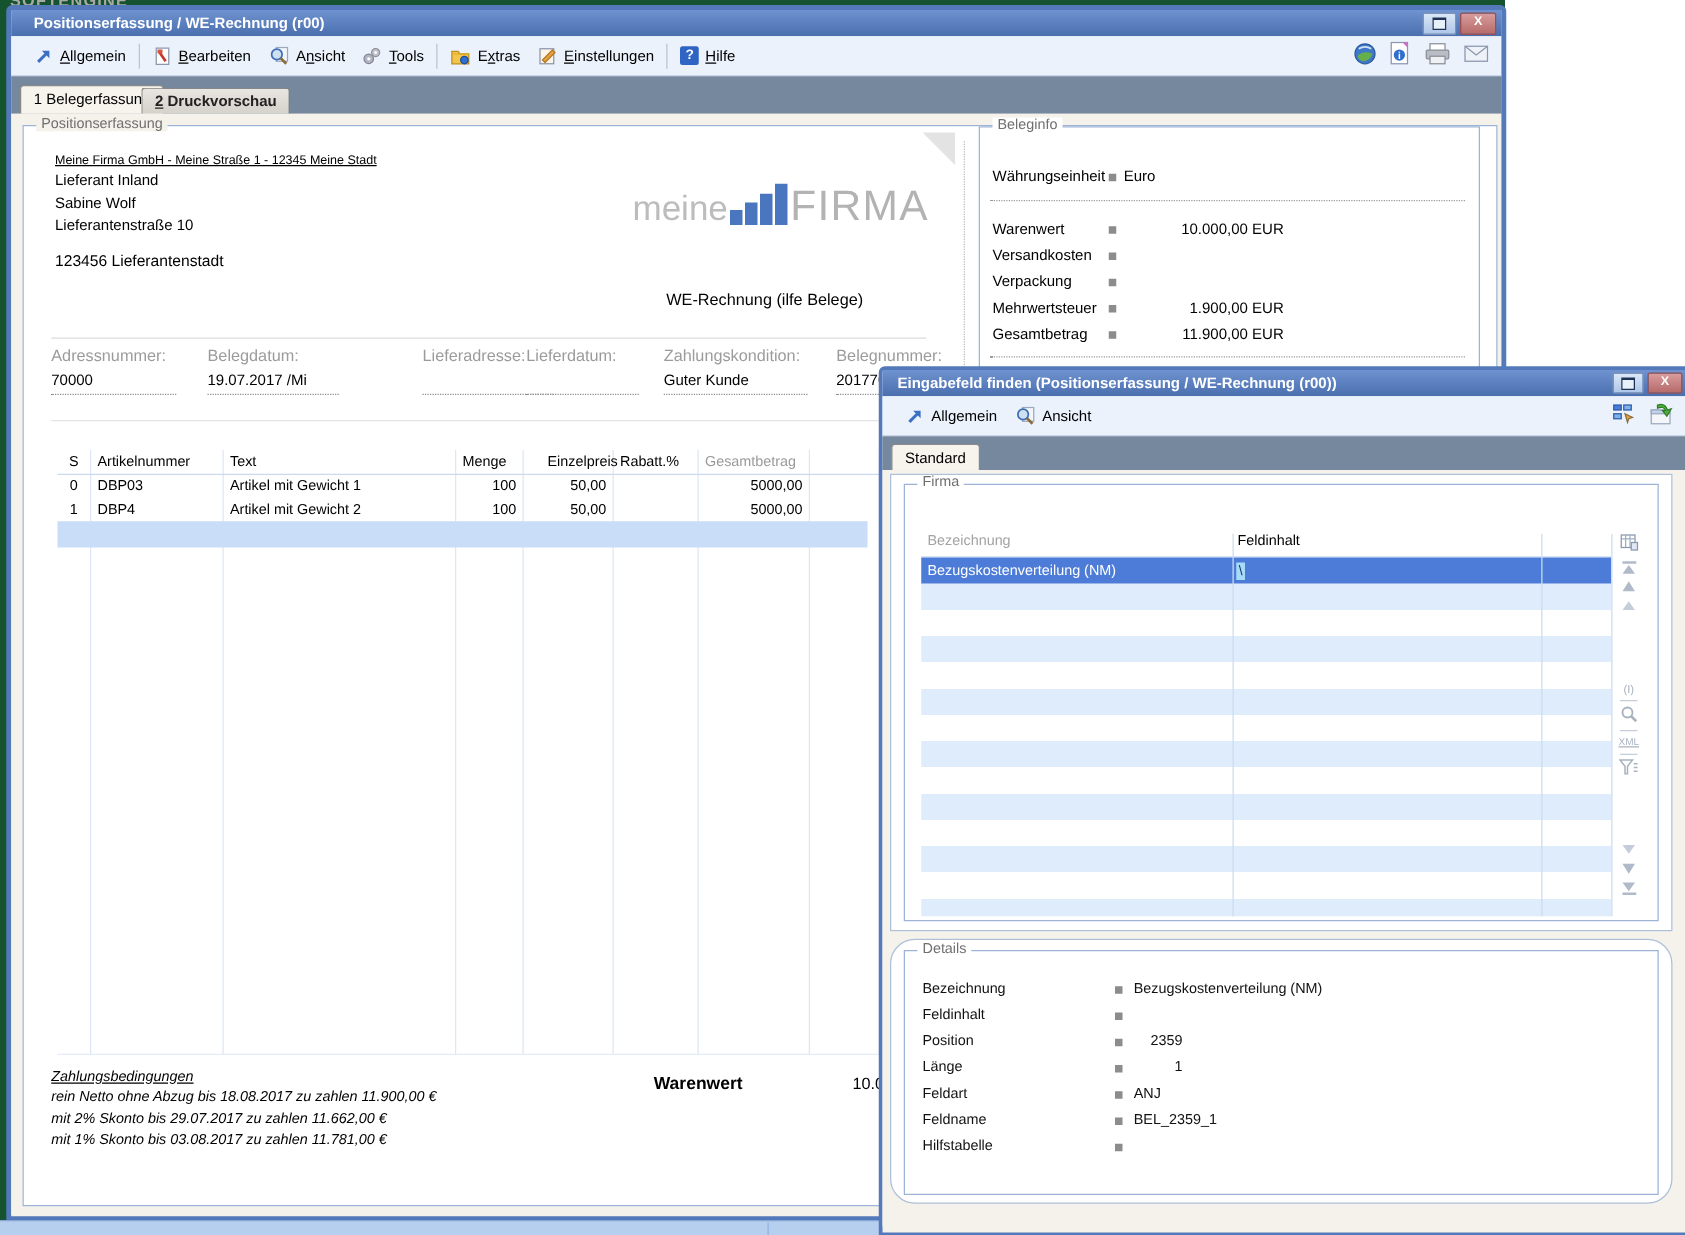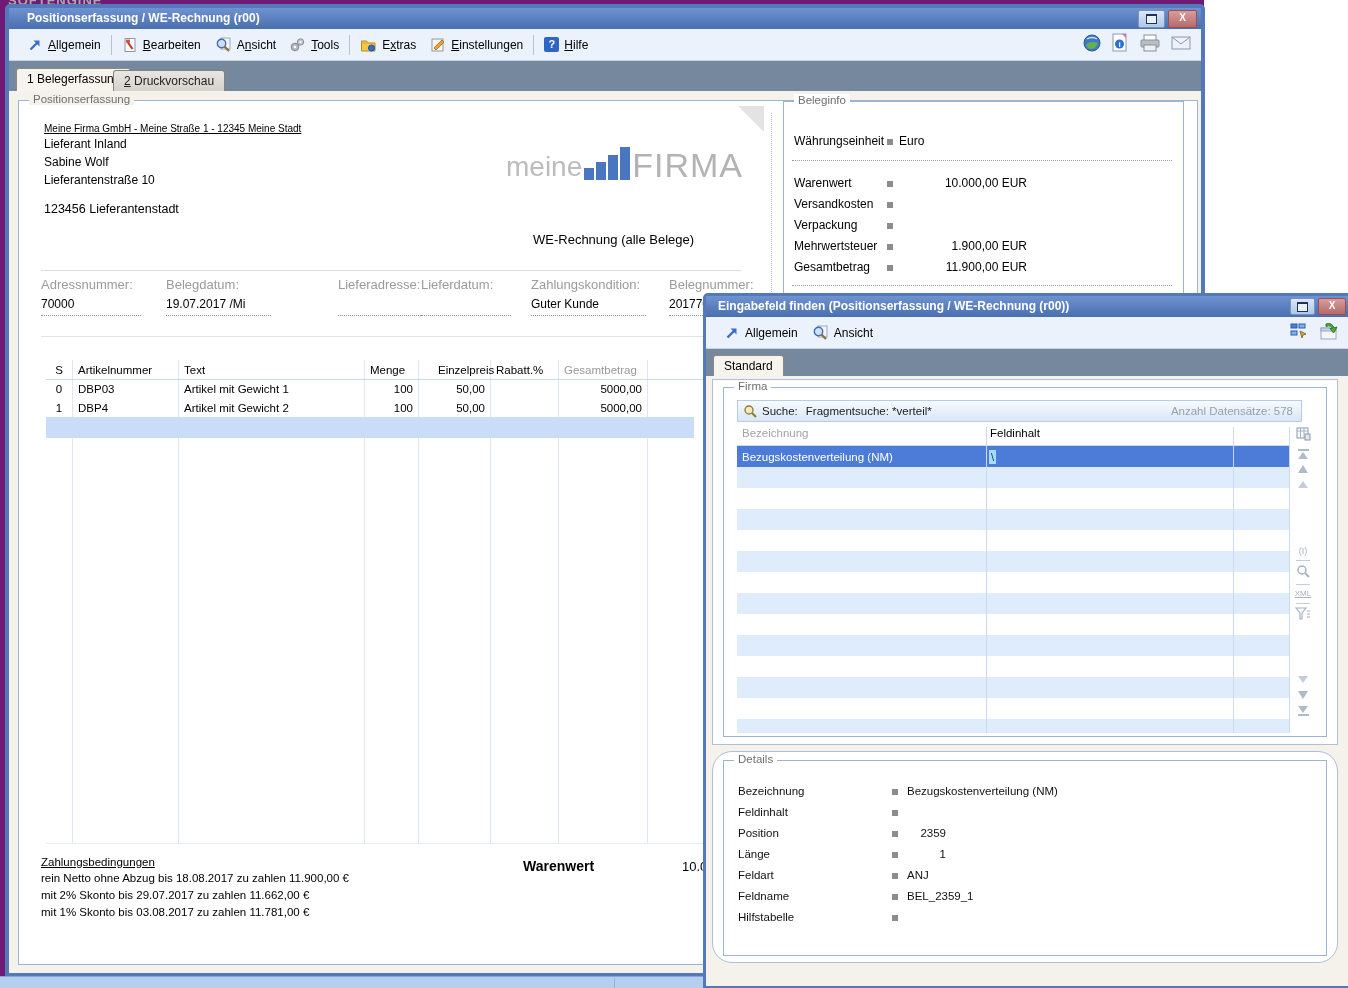--- a/index.html
+++ b/index.html
@@ -1,17 +1,17 @@
 <!DOCTYPE html>
 <html><head>
 <meta charset="utf-8">
 <style>
   html,body{margin:0;padding:0;}
   body{font-family:"Liberation Sans",sans-serif;background:#efece3;}
-  #screen{position:relative;width:1348px;height:988px;overflow:hidden;background:#701a75;}
+  #screen{position:relative;width:1348px;height:988px;overflow:hidden;background:#14532d;}
 
   
   #right-bg{position:absolute;left:1204px;top:0;width:144px;height:988px;background:#ffffff;}
   #bg-title{position:absolute;left:8px;top:-7px;color:#a9a9a9;font-weight:bold;font-size:13px;letter-spacing:1px;}
   #statusbar{position:absolute;left:0;top:976px;width:1240px;height:12px;background:#b7cfef;border-top:1px solid #87a5d4;}
   .status-div{position:absolute;top:1px;width:1px;height:10px;background:#93b3e0;}
 
   
   .win{position:absolute;border:4px solid #5379ba;border-radius:5px 5px 0 0;background:#f5f2ec;box-shadow:0 0 0 1px #3f движ5e9e;}
   .titlebar{position:relative;height:21px;background:linear-gradient(#6f92d0,#4a6fae);color:#fff;font-size:12px;font-weight:bold;line-height:21px;padding-left:18px;white-space:nowrap;overflow:hidden;}
@@ -19,21 +19,21 @@
   .btn-min{width:25px;height:16px;background:linear-gradient(#dbe7f7,#aec6e8);border:1px solid #7b93b8;border-radius:2px;display:flex;align-items:center;justify-content:center;}
   .btn-min .glyph{width:9px;height:7px;border:1px solid #1d3256;border-top:2px solid #1d3256;background:#e8f0fa;}
   .btn-close{width:27px;height:16px;background:linear-gradient(#d99c9c,#b66a6a);border:1px solid #955151;border-radius:2px;color:#fff;font-weight:bold;font-size:10px;line-height:14px;text-align:center;}
   .menubar{position:relative;height:31px;background:#ebf2fc;border-bottom:1px solid #c8d5e8;display:flex;align-items:center;padding-left:12px;}
   .menuitem{display:flex;align-items:center;gap:5px;padding:3px 7px;font-size:12px;color:#000;cursor:default;}
   .msep{width:1px;height:20px;background:#b9c2cf;margin:0 3px;}
   .u{text-decoration:underline;}
   .tabstrip{position:relative;height:30px;background:#76889e;}
   .tab{position:absolute;bottom:0;font-size:12px;padding:0 10px;line-height:21px;border:1px solid #84827e;border-bottom:none;border-radius:3px 3px 0 0;}
   .tab.active{background:#f7f4ee;height:22px;color:#000;border-color:#8a8a8a;}
-  .tab.inactive{background:linear-gradient(#e9e6e1,#d5d2cc);height:20px;color:#222;}
+  .tab.inactive{background:linear-gradient(#e9e6e1,#d5d2cc);height:20px;color:#222;font-weight:bold;}
   .content{position:relative;background:#f5f2ec;}
 
   .gb{position:absolute;border:1px solid #9db4d6;}
   .gb-label{position:absolute;top:-8px;left:10px;font-size:11.5px;color:#6f6f6f;padding:0 4px;background:#f5f2ec;}
   .gb-label.onwhite{background:#ffffff;}
 
   
   #doc-box{left:9px;top:9px;width:1178px;height:863px;background:#ffffff;}
   .sender{position:absolute;left:25px;top:22px;font-size:10px;text-decoration:underline;color:#000;}
   .addr{position:absolute;left:25px;font-size:12px;color:#000;}
@@ -58,21 +58,21 @@
   .c-menge{width:54px;text-align:right;padding-right:5px;box-sizing:border-box;}
   .c-ep{width:72px;text-align:right;padding-right:5px;box-sizing:border-box;}
   .c-rab{width:68px;text-align:right;padding-right:5px;box-sizing:border-box;}
   .c-ges{width:89px;text-align:right;padding-right:5px;box-sizing:border-box;}
   .hdr{color:#000;}
   .hdr .c-ges{color:#9a9a9a;}
   #sel-row{position:absolute;left:0;top:57px;width:648px;height:21px;background:#c9dcf8;}
   #hdr-underline{position:absolute;left:0;top:19px;width:695px;height:1px;background:#c9d9ee;}
   #tbl-bottom{position:absolute;left:0;top:483px;width:695px;height:1px;background:#e3ecf7;}
 
-  .pay{position:absolute;left:22px;font-size:11.5px;color:#000;}
+  .pay{position:absolute;left:22px;font-size:11.5px;color:#000;font-style:italic;}
   .pay.title{text-decoration:underline;}
   #foot-label{position:absolute;left:504px;top:757px;font-size:14px;font-weight:bold;}
   #foot-val{position:absolute;left:663px;top:758px;font-size:13px;}
   #doc-split{position:absolute;left:752px;top:12px;height:845px;border-left:1px dotted #b9b9b9;}
   #page-curl{position:absolute;left:719px;top:5px;width:0;height:0;border-top:26px solid #e3e3e3;border-left:26px solid transparent;}
 
   
   #beleginfo{left:764px;top:0;width:399px;height:540px;background:#fff;}
   .bi-row{position:absolute;font-size:12px;color:#000;}
   .bullet{position:absolute;width:6px;height:6px;background:#8c8c8c;}
@@ -240,21 +240,21 @@
         <div class="logo">
           <span class="w1">meine</span>
           <span class="bars">
               <i style="height:12px"></i>
               <i style="height:18px"></i>
               <i style="height:25px"></i>
               <i style="height:33px"></i>
             </span>
           <span class="w2">FIRMA</span>
         </div>
-        <div class="doc-title">WE-Rechnung (alle Belege)</div>
+        <div class="doc-title">WE-Rechnung (ilfe Belege)</div>
 
         <div class="hline" style="left:22px;top:169px;width:700px;"></div>
 
         <div class="fld" style="left:22px;width:100px;">
           <div class="lab">Adressnummer:</div>
           <div class="val">70000</div>
             <div class="dot"></div>
         </div>
         <div class="fld" style="left:147px;width:105px;">
           <div class="lab">Belegdatum:</div>
@@ -410,29 +410,20 @@
     </div>
     <div class="tabstrip" style="height:27px;">
       <span class="tab active" style="left:7px;height:20px;"><span>Standard</span></span>
     </div>
 
     <div class="content" id="dlg-content">
       <div class="panel" id="felder-panel">
         <div class="gb" id="felder-gb">
           <span class="gb-label onwhite">Firma</span>
 
-          <div id="searchbar">
-            <svg width="15" height="15" viewBox="0 0 15 15" style="margin-left:5px;">
-                <circle cx="6" cy="6" r="4" fill="#f7e9b8" stroke="#8a7a3b" stroke-width="1.3"></circle>
-                <path d="M9 9 L13 13" stroke="#8a7a3b" stroke-width="2"></path>
-              </svg>
-            <span class="s-lab">Suche:</span>
-            <span class="s-val">Fragmentsuche: *verteil*</span>
-            <span class="s-count">Anzahl Datensätze: 578</span>
-          </div>
 
           <div class="dt-hdr" id="dt-col1">Bezeichnung</div>
           <div class="dt-hdr" id="dt-col2">Feldinhalt</div>
           <svg width="15" height="14" viewBox="0 0 15 14" style="position:absolute;left:572px;top:39px;">
               <rect x="1" y="1" width="11" height="10" fill="#fff" stroke="#8a97ad"></rect>
               <path d="M1 4 h11 M4.5 1 v10 M8 1 v10" stroke="#9fb0c6"></path>
               <rect x="9" y="7" width="5" height="6" fill="#dfe8f4" stroke="#8a97ad"></rect>
             </svg>
           <div id="dt-hdrline"></div>
 

